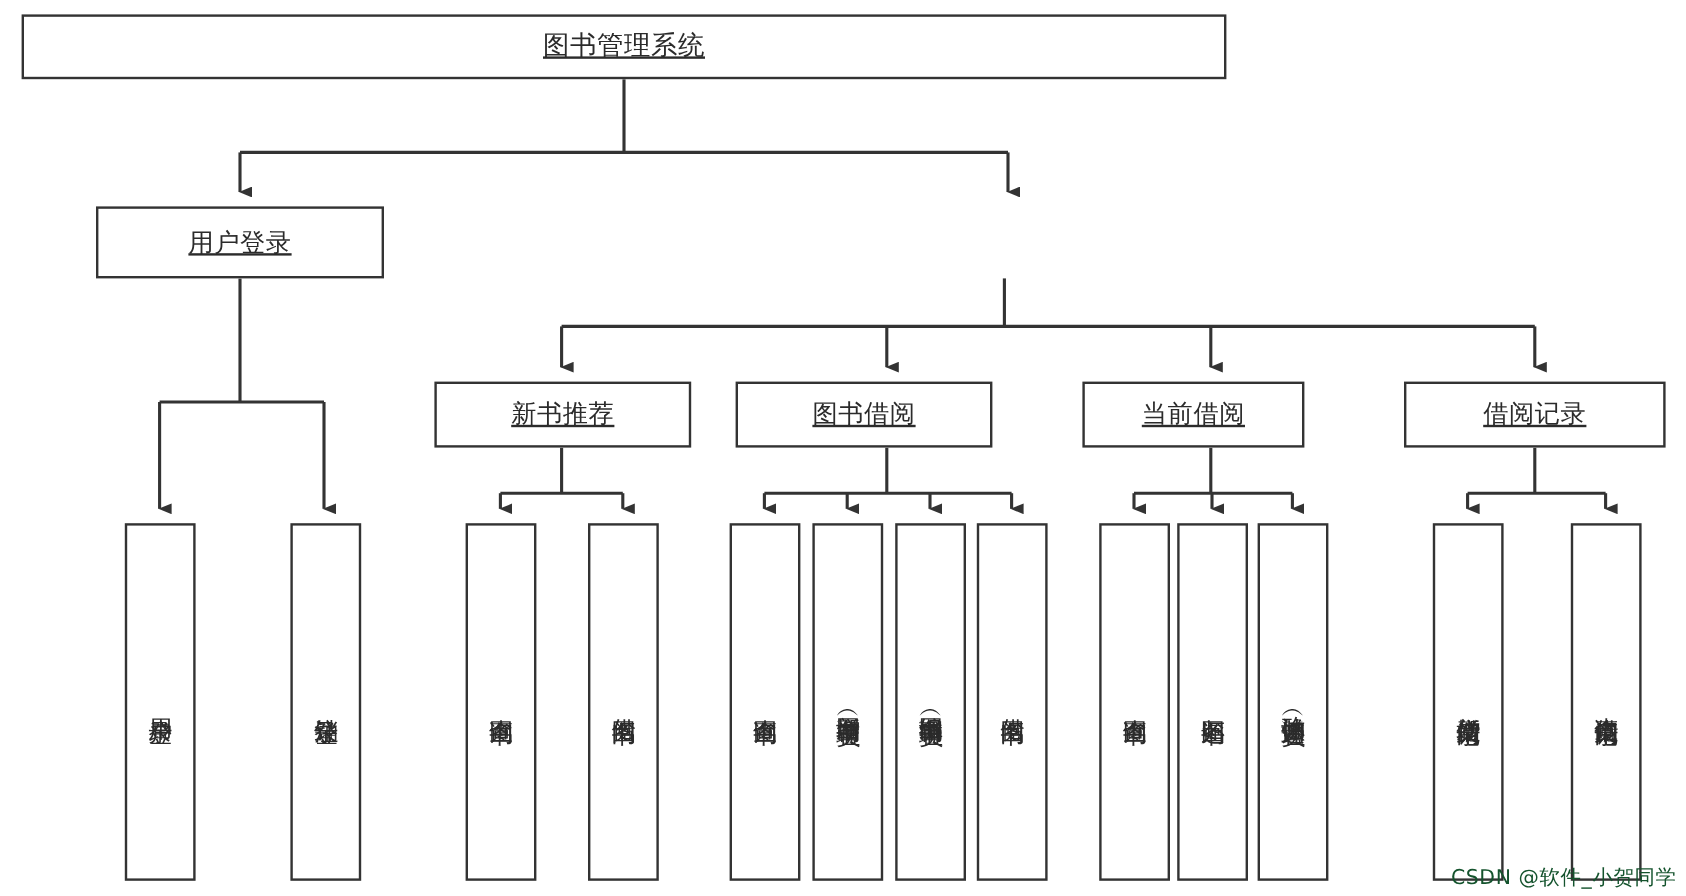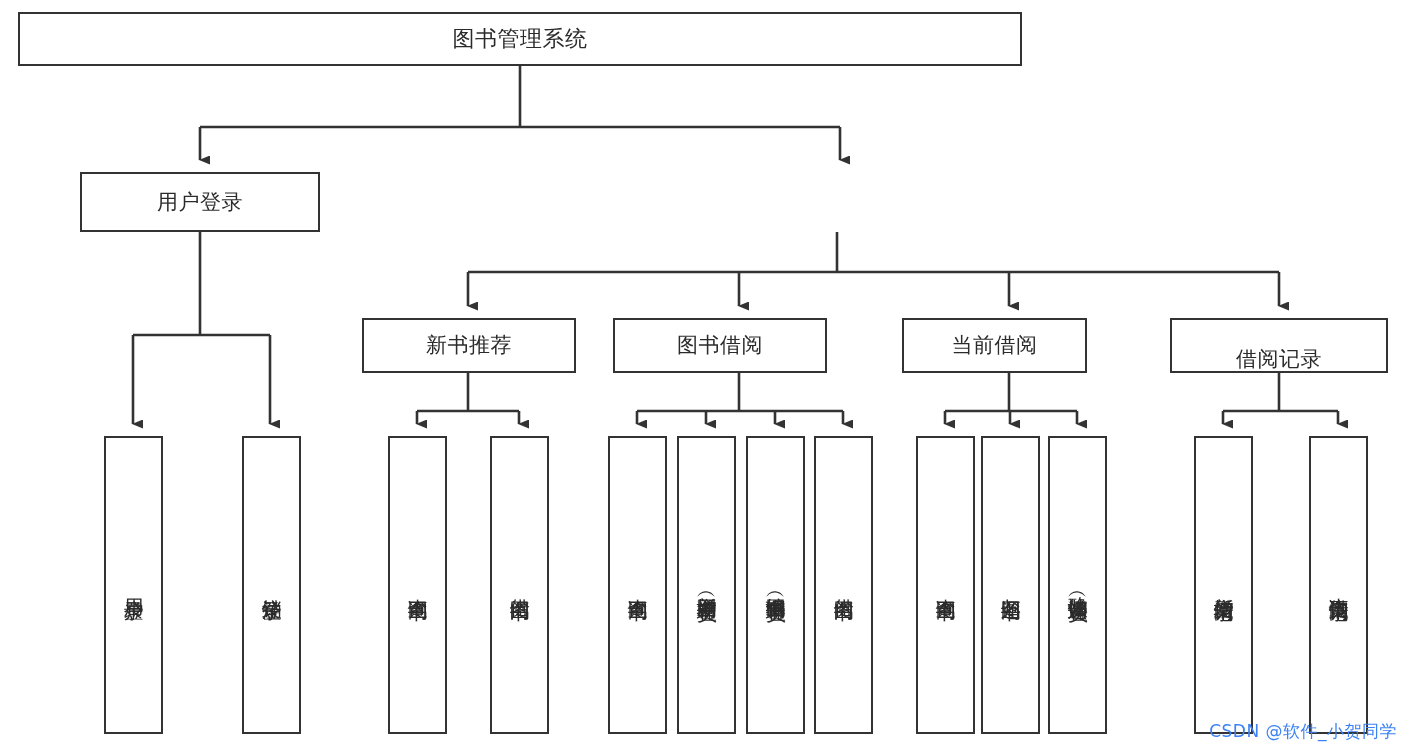--- a/index.html
+++ b/index.html
@@ -37,38 +37,39 @@
     align-items: center;
     justify-content: center;
     overflow: hidden;
   }
   .node-label-h {
     font-size: 21px;
     line-height: 1.15;
     color: #2b2b2b;
     white-space: nowrap;
     letter-spacing: 0.5px;
+    text-decoration: underline;
   }
   .node-label-v {
     font-size: 20px;
     line-height: 1.28;
     color: #2b2b2b;
     writing-mode: vertical-rl;
     text-orientation: upright;
     letter-spacing: 1px;
     text-align: center;
     white-space: nowrap;
   }
   .level-root .node-label-h { font-size: 22px; }
   .watermark {
     position: absolute;
     right: 8px;
     bottom: 4px;
     font-size: 17px;
-    color: #3b82f6;
+    color: #14532d;
     white-space: nowrap;
     letter-spacing: 0.5px;
     pointer-events: none;
   }
 </style>
 </head>
 <body>
 
 <div id="diagram-root">
 
@@ -137,21 +138,21 @@
   </div>
 
   <div class="node-box" style="left:613px; top:318px; width:214px; height:55px;">
     <span class="node-label-h">图书借阅</span>
   </div>
 
   <div class="node-box" style="left:902px; top:318px; width:185px; height:55px;">
     <span class="node-label-h">当前借阅</span>
   </div>
 
-  <div class="node-box" style="left:1170px; top:318px; width:218px; height:55px;align-items:flex-end;">
+  <div class="node-box" style="left:1170px; top:318px; width:218px; height:55px;">
     <span class="node-label-h">借阅记录</span>
   </div>
 
   <div class="node-box" style="left:104px; top:436px; width:59px; height:298px;">
     <span class="node-label-v">用户登录</span>
   </div>
 
   <div class="node-box" style="left:242px; top:436px; width:59px; height:298px;">
     <span class="node-label-v">注销登录</span>
   </div>

